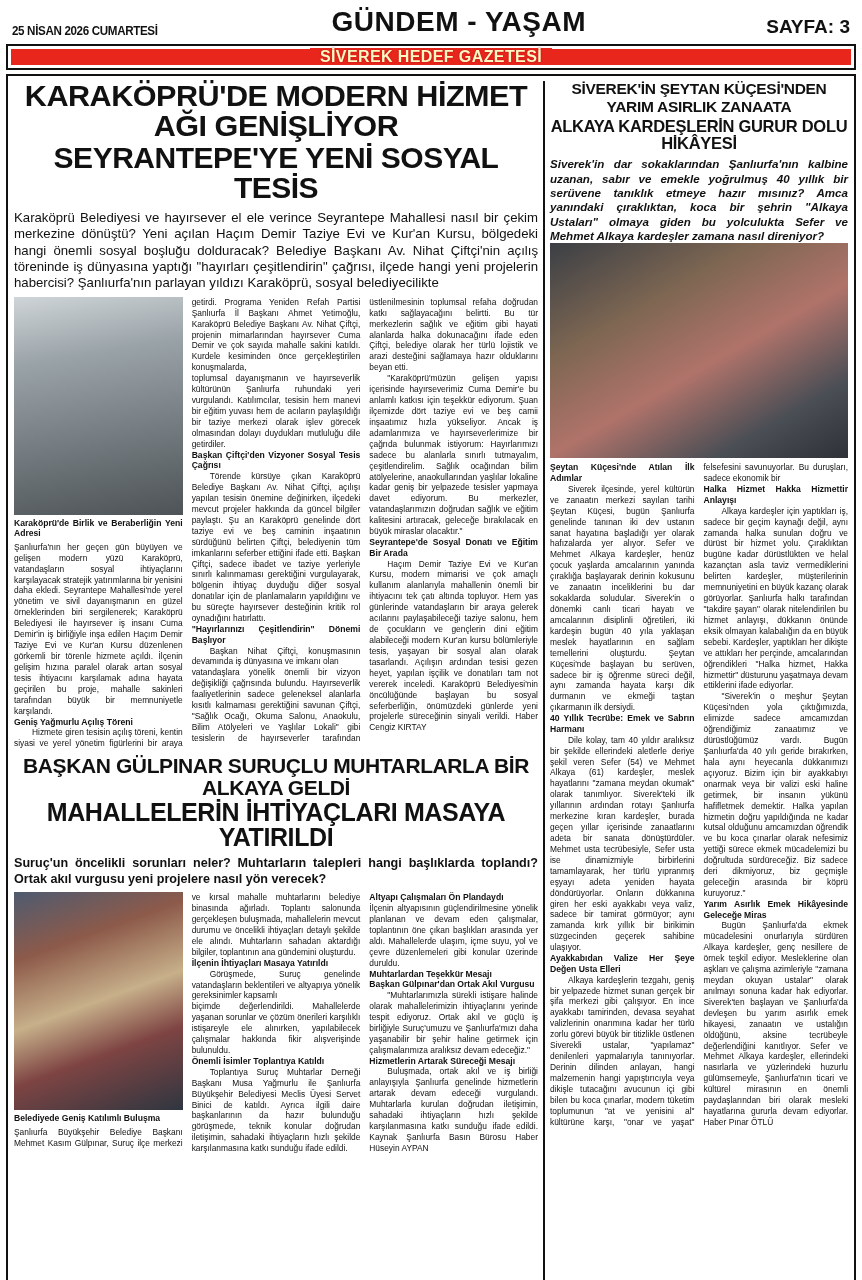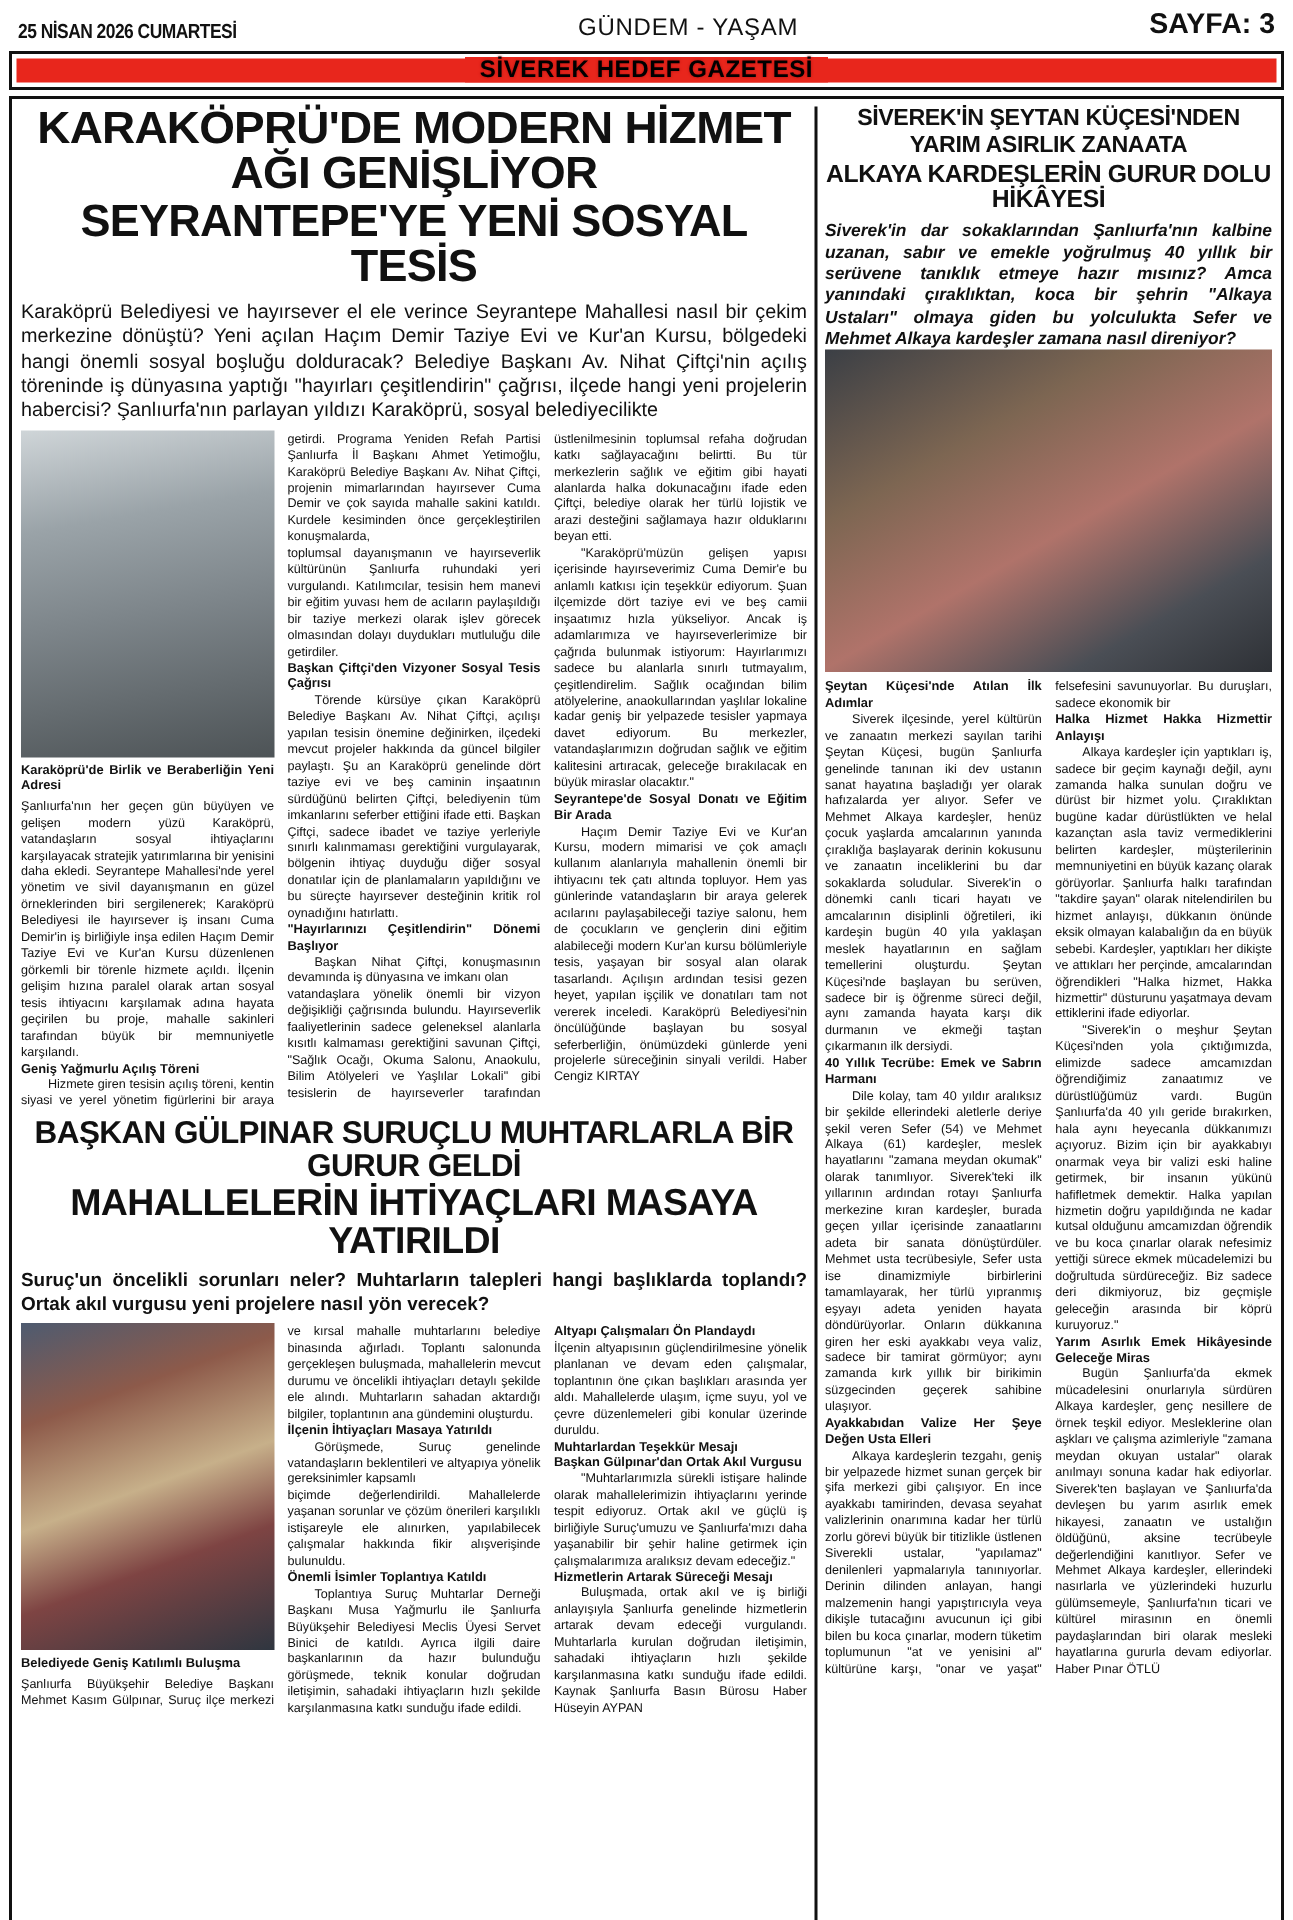--- a/index.html
+++ b/index.html
@@ -16,21 +16,21 @@
   .masthead {
     display: flex; align-items: flex-end; justify-content: space-between;
     padding: 2px 6px 3px 6px;
   }
   .mast-date {
     font-weight: bold; font-size: 13.5px; letter-spacing: -0.4px;
     transform: scaleX(0.86); transform-origin: left bottom;
     white-space: nowrap;
   }
   .mast-title {
-    font-weight: normal; font-size: 16px; letter-spacing: 0.5px;
+    font-weight: bold; font-size: 28px; letter-spacing: 0.5px;
     flex: 1; text-align: center; margin-left: -30px;
   }
   .mast-page {
     font-weight: bold; font-size: 19px; white-space: nowrap;
   }
   .gazette-bar {
     margin-top: 3px;
     border: 2px solid #111;
     background: #fff;
     padding: 2px;
@@ -38,21 +38,21 @@
     height: 26px;
   }
   .gazette-bar .red-strip {
     position: absolute; left: 3px; right: 3px; top: 3px; bottom: 3px;
     background: #e8261c;
   }
   .gazette-name {
     position: absolute; left: 0; right: 0; top: 50%;
     transform: translateY(-50%);
     text-align: center;
-    color: #000000; font-weight: bold; font-size: 16px;
+    color: #fef9c3; font-weight: bold; font-size: 16px;
     letter-spacing: 0.4px;
     z-index: 3;
     text-shadow: 0 0 2px #b01010;
   }
   .gazette-name span {
     background: #e8261c; padding: 0 10px;
   }
 
   
   .frame {
@@ -177,21 +177,21 @@
         <p>Törende kürsüye çıkan Karaköprü Belediye Başkanı Av. Nihat Çiftçi, açılışı yapılan tesisin önemine değinirken, ilçedeki mevcut projeler hakkında da güncel bilgiler paylaştı. Şu an Karaköprü genelinde dört taziye evi ve beş caminin inşaatının sürdüğünü belirten Çiftçi, belediyenin tüm imkanlarını seferber ettiğini ifade etti. Başkan Çiftçi, sadece ibadet ve taziye yerleriyle sınırlı kalınmaması gerektiğini vurgulayarak, bölgenin ihtiyaç duyduğu diğer sosyal donatılar için de planlamaların yapıldığını ve bu süreçte hayırsever desteğinin kritik rol oynadığını hatırlattı.</p>
         <h4>"Hayırlarınızı Çeşitlendirin" Dönemi Başlıyor</h4>
         <p>Başkan Nihat Çiftçi, konuşmasının devamında iş dünyasına ve imkanı olan</p>
         <p class="noind">vatandaşlara yönelik önemli bir vizyon değişikliği çağrısında bulundu. Hayırseverlik faaliyetlerinin sadece geleneksel alanlarla kısıtlı kalmaması gerektiğini savunan Çiftçi, "Sağlık Ocağı, Okuma Salonu, Anaokulu, Bilim Atölyeleri ve Yaşlılar Lokali" gibi tesislerin de hayırseverler tarafından üstlenilmesinin toplumsal refaha doğrudan katkı sağlayacağını belirtti. Bu tür merkezlerin sağlık ve eğitim gibi hayati alanlarda halka dokunacağını ifade eden Çiftçi, belediye olarak her türlü lojistik ve arazi desteğini sağlamaya hazır olduklarını beyan etti.</p>
         <p>"Karaköprü'müzün gelişen yapısı içerisinde hayırseverimiz Cuma Demir'e bu anlamlı katkısı için teşekkür ediyorum. Şuan ilçemizde dört taziye evi ve beş camii inşaatımız hızla yükseliyor. Ancak iş adamlarımıza ve hayırseverlerimize bir çağrıda bulunmak istiyorum: Hayırlarımızı sadece bu alanlarla sınırlı tutmayalım, çeşitlendirelim. Sağlık ocağından bilim atölyelerine, anaokullarından yaşlılar lokaline kadar geniş bir yelpazede tesisler yapmaya davet ediyorum. Bu merkezler, vatandaşlarımızın doğrudan sağlık ve eğitim kalitesini artıracak, geleceğe bırakılacak en büyük miraslar olacaktır."</p>
         <h4>Seyrantepe'de Sosyal Donatı ve Eğitim Bir Arada</h4>
         <p>Haçım Demir Taziye Evi ve Kur'an Kursu, modern mimarisi ve çok amaçlı kullanım alanlarıyla mahallenin önemli bir ihtiyacını tek çatı altında topluyor. Hem yas günlerinde vatandaşların bir araya gelerek acılarını paylaşabileceği taziye salonu, hem de çocukların ve gençlerin dini eğitim alabileceği modern Kur'an kursu bölümleriyle tesis, yaşayan bir sosyal alan olarak tasarlandı. Açılışın ardından tesisi gezen heyet, yapılan işçilik ve donatıları tam not vererek inceledi. Karaköprü Belediyesi'nin öncülüğünde başlayan bu sosyal seferberliğin, önümüzdeki günlerde yeni projelerle süreceğinin sinyali verildi. Haber Cengiz KIRTAY</p>
       </div>
 
       <div class="hl-sub">
-        <span class="s1">BAŞKAN GÜLPINAR SURUÇLU MUHTARLARLA BİR GURUR GELDİ</span>
+        <span class="s1">BAŞKAN GÜLPINAR SURUÇLU MUHTARLARLA BİR ALKAYA GELDİ</span>
         <span class="s2">MAHALLELERİN İHTİYAÇLARI MASAYA YATIRILDI</span>
       </div>
       <div class="deck2">Suruç'un öncelikli sorunları neler? Muhtarların talepleri hangi başlıklarda toplandı? Ortak akıl vurgusu yeni projelere nasıl yön verecek?</div>
 
       <div class="body-cols" style="margin-top:5px;">
         <div class="cap-wrap">
           <div class="photo pC"></div>
           <div class="caption">Belediyede Geniş Katılımlı Buluşma</div>
         </div>
         <p class="noind">Şanlıurfa Büyükşehir Belediye Başkanı Mehmet Kasım Gülpınar, Suruç ilçe merkezi ve kırsal mahalle muhtarlarını belediye binasında ağırladı. Toplantı salonunda gerçekleşen buluşmada, mahallelerin mevcut durumu ve öncelikli ihtiyaçları detaylı şekilde ele alındı. Muhtarların sahadan aktardığı bilgiler, toplantının ana gündemini oluşturdu.</p>

